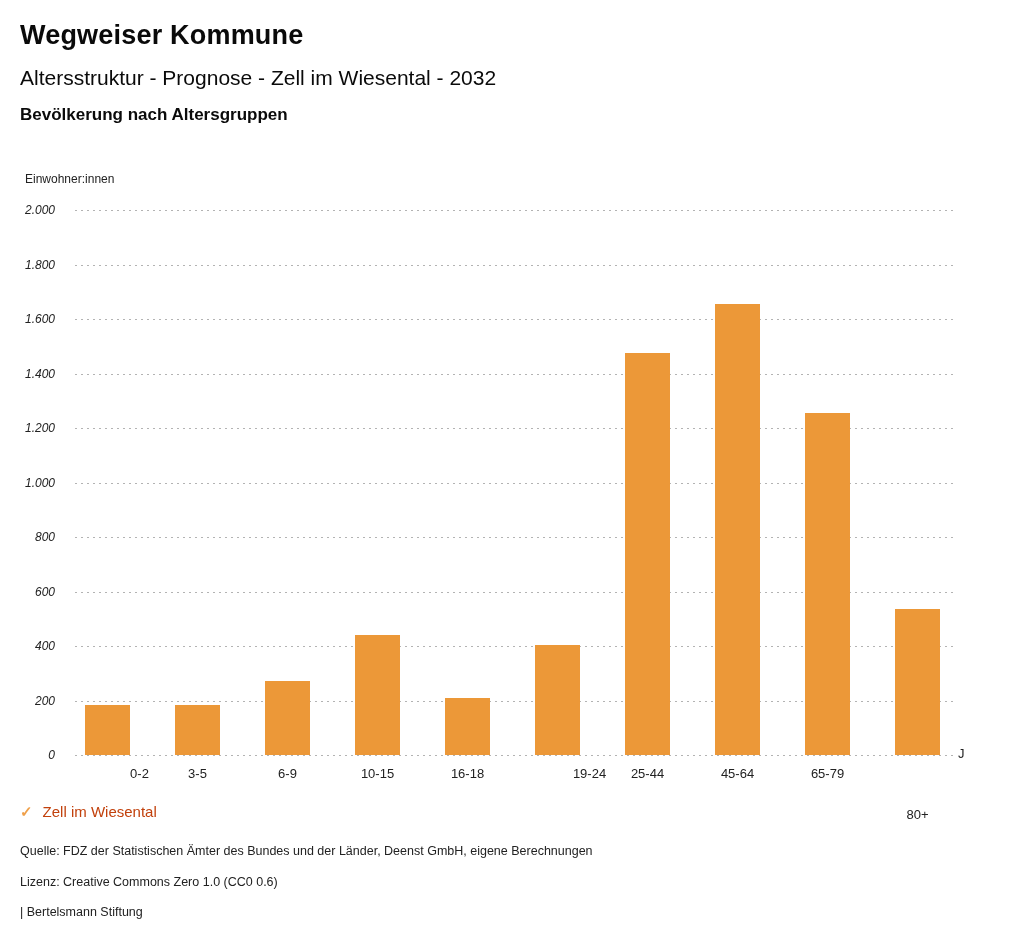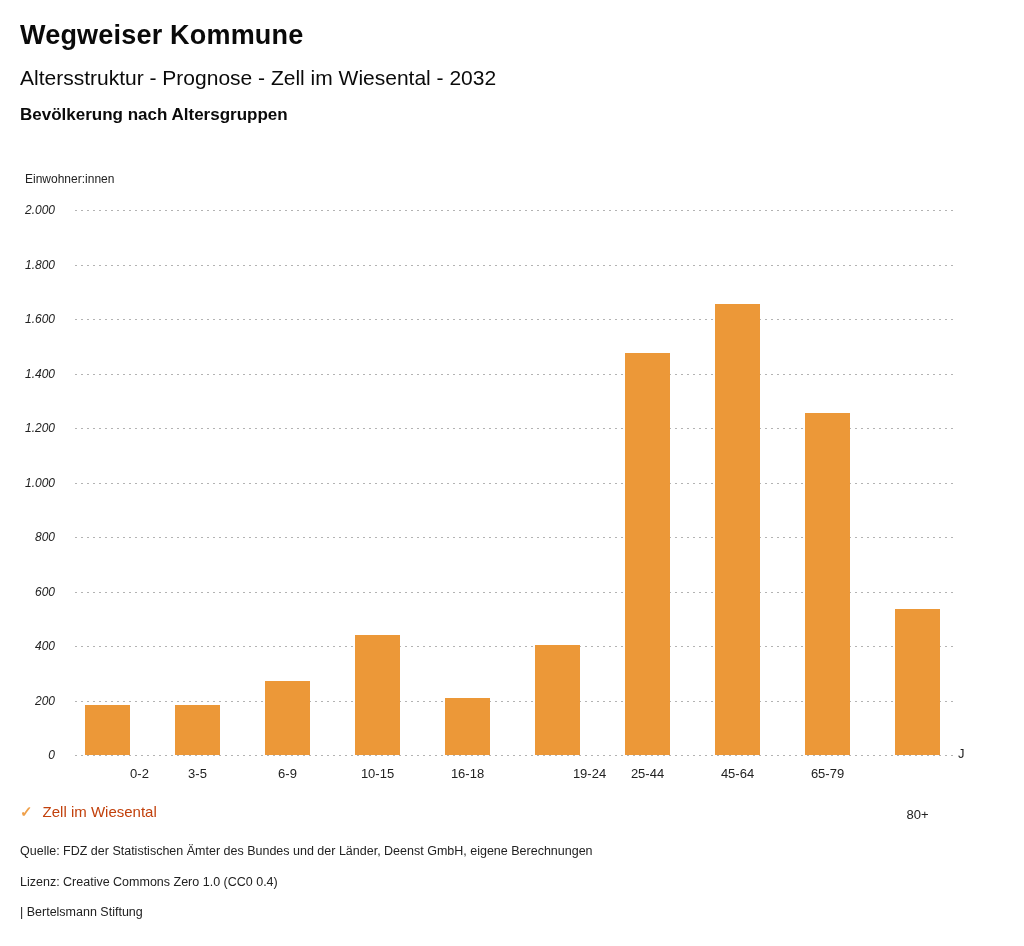--- a/index.html
+++ b/index.html
@@ -197,16 +197,16 @@
     </div>
 
   <div class="x-axis-title">Jahre</div>
 
   <div class="legend">
     <span class="check" style="color: rgb(239, 160, 74);">✓</span>
     <span class="legend-label">Zell im Wiesental</span>
   </div>
 
   <div class="footer-line footer-source">Quelle: FDZ der Statistischen Ämter des Bundes und der Länder, Deenst GmbH, eigene Berechnungen</div>
-  <div class="footer-line footer-license">Lizenz: Creative Commons Zero 1.0 (CC0 0.4)</div>
+  <div class="footer-line footer-license">Lizenz: Creative Commons Zero 1.0 (CC0 0.6)</div>
   <div class="footer-line footer-attrib">| Bertelsmann Stiftung</div>
 
 </div>
 
 </body></html>

